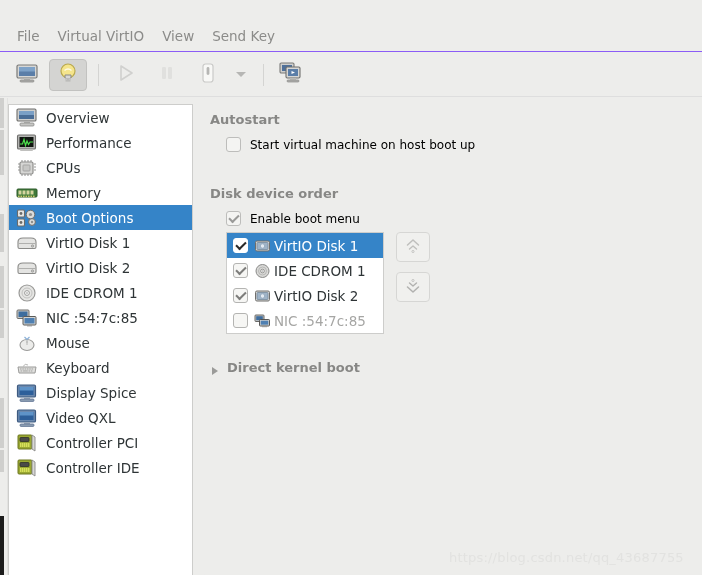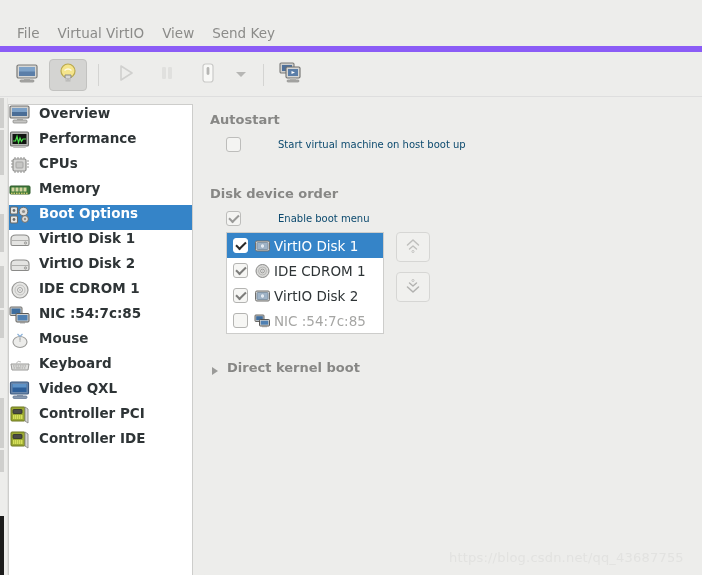--- a/index.html
+++ b/index.html
@@ -18,21 +18,21 @@
     background:#ececea;
   }
   .titlebar .title{
     position:absolute;left:0;top:-4px;width:702px;text-align:center;
     font-size:13px;font-weight:bold;color:#8a8a88;letter-spacing:0px;
   }
 
   
   .menubar{
     position:absolute;left:0;top:20px;width:702px;height:32px;
-    background:#ededeb;border-bottom:6px solid #8b5cf6;
+    background:#ededeb;border-bottom:1px solid #8b5cf6;
     display:flex;align-items:center;padding-left:8px;box-sizing:border-box;
   }
   .menuitem{
     padding:3px 9px;color:#8b8b89;font-size:13.5px;cursor:default;border-radius:3px;
   }
 
   
   .toolbar{
     position:absolute;left:0;top:53px;width:702px;height:44px;
     background:#ededeb;border-bottom:1px solid #dedede;
@@ -56,23 +56,22 @@
     position:absolute;left:0;width:4px;background:#cfcfcd;
   }
 
   
   .sidebar{
     position:absolute;left:8px;top:104px;width:185px;height:471px;
     background:#ffffff;border:1px solid #cdcdcb;border-bottom:none;
     box-sizing:border-box;overflow:hidden;
   }
   .hw-item{
-    height:25px;display:flex;box-sizing:border-box;
+    height:25px;display:flex;align-items:center;padding-left:7px;box-sizing:border-box;
     cursor:default;
-    font-weight:bold;
   }
   .hw-item.selected{background:#3584c8;}
   .hw-item.selected .hw-label{color:#ffffff;}
   .hw-icon{width:22px;height:20px;flex:0 0 22px;margin-right:8px;display:block;}
   .hw-label{font-size:13.5px;color:#2e3436;white-space:nowrap;}
 
   
   .content{
     position:absolute;left:194px;top:98px;width:592px;height:477px;
     background:#ededeb;box-sizing:border-box;padding:14px 0 0 16px;border-radius:11px;
@@ -83,21 +82,21 @@
   .chk-row{display:flex;align-items:center;margin-left:16px;margin-bottom:4px;}
   .chkbox{
     width:15px;height:15px;border:1px solid #bdbdbb;border-radius:3px;background:#f4f4f2;
     box-sizing:border-box;display:inline-flex;align-items:center;justify-content:center;
     margin-right:9px;flex:0 0 15px;
   }
   .chkbox.checked::after{
     content:"";display:block;width:8px;height:4px;border-left:2px solid #9a9a98;
     border-bottom:2px solid #9a9a98;transform:rotate(-45deg) translate(1px,-1px);
   }
-  .chk-label{font-size:10px;color:#0c4a6e;margin-left:28px;}
+  .chk-label{font-size:12px;color:#000000;}
 
   .spacer-lg{height:30px;}
 
   
   .boot-area{display:flex;align-items:flex-start;margin-left:16px;margin-top:6px;}
   .boot-list{
     width:158px;background:#ffffff;border:1px solid #cdcdcb;box-sizing:border-box;
     padding:0;
   }
   .boot-row{
@@ -400,20 +399,32 @@
               <rect x="6.8" y="12.3" width="5" height="1.3"></rect>
             <rect x="12.5" y="12.3" width="1.6" height="1.3"></rect>
               <rect x="14.8" y="12.3" width="1.6" height="1.3"></rect>
           </g>
           <path d="M7 8.5 Q9 5 12 7" stroke="#b6b6b4" stroke-width="1" fill="none"></path>
         </svg>
       </span>
       <span class="hw-label">Keyboard</span>
     </div>
 
+    <div class="hw-item">
+      <span class="hw-icon">
+        <svg width="22" height="20" viewBox="0 0 22 20">
+          <rect x="1.5" y="2" width="18" height="12" rx="1.3" fill="#6b88ad" stroke="#3d5a80" stroke-width="1.2"></rect>
+          <rect x="3.5" y="4" width="14" height="8" fill="#2d5f9a"></rect>
+          <rect x="3.5" y="4" width="14" height="3.5" fill="#5e93c8"></rect>
+          <rect x="8" y="14" width="6" height="2" fill="#9aa8b8"></rect>
+          <rect x="4" y="16" width="14" height="2.4" rx="1" fill="#8fa0b4" stroke="#5a7090" stroke-width=".8"></rect>
+        </svg>
+      </span>
+      <span class="hw-label">Display Spice</span>
+    </div>
 
 
     <div class="hw-item">
       <span class="hw-icon">
         <svg width="22" height="20" viewBox="0 0 22 20">
           <rect x="1.5" y="2" width="18" height="12" rx="1.3" fill="#6b88ad" stroke="#3d5a80" stroke-width="1.2"></rect>
           <rect x="3.5" y="4" width="14" height="8" fill="#2d5f9a"></rect>
           <rect x="3.5" y="4" width="14" height="3.5" fill="#5e93c8"></rect>
           <rect x="8" y="14" width="6" height="2" fill="#9aa8b8"></rect>
           <rect x="4" y="16" width="14" height="2.4" rx="1" fill="#8fa0b4" stroke="#5a7090" stroke-width=".8"></rect>

